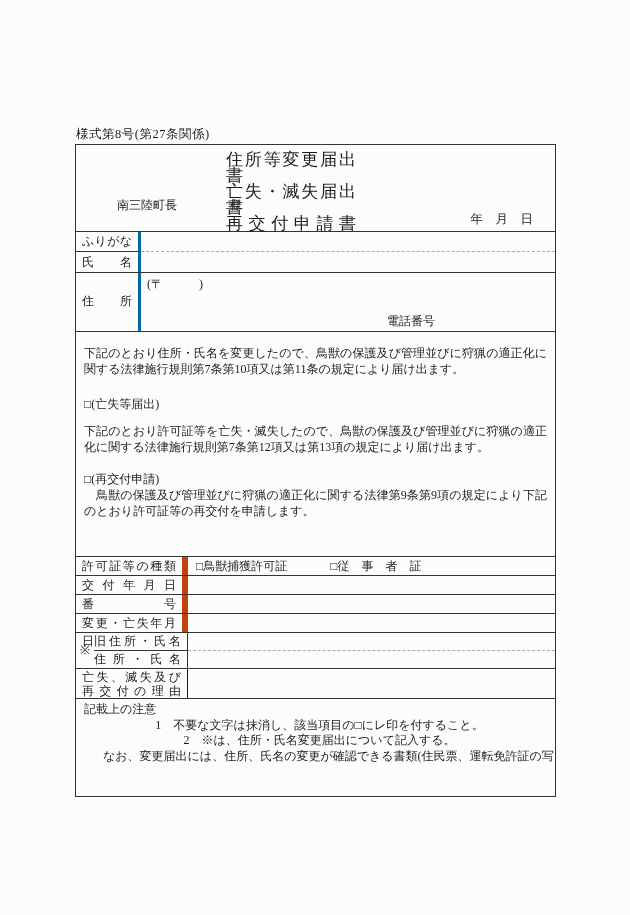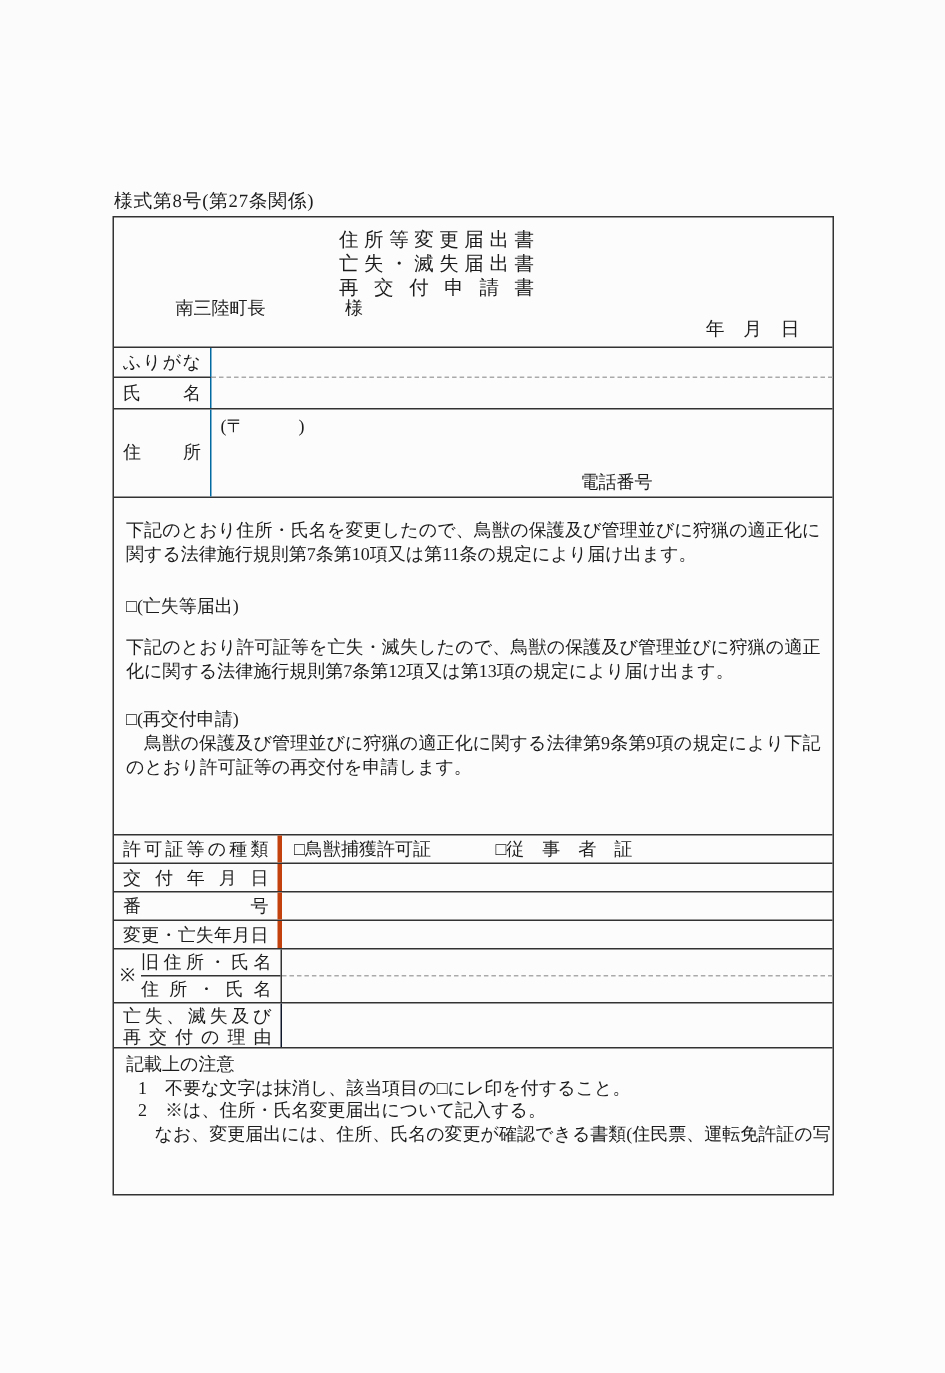--- a/index.html
+++ b/index.html
@@ -10,29 +10,29 @@
     color:#1c1c1c; font-size:12px; overflow:hidden;margin-top:40px;
   }
   .form-number { position:absolute; left:76px; top:86px; font-size:12.5px; letter-spacing:0.5px; }
   .form-box {
     position:absolute; left:75px; top:104px; width:481px; height:653px;
     border:1px solid #333; display:flex; flex-direction:column; background:#fcfcfc;
   }
   
   .sec-header { height:87px; border-bottom:1px solid #333; position:relative; flex:none; }
   .title-block { position:absolute; left:150px; top:7px; width:130px; }
-  .title-line { font-size:13px; line-height:16px; text-align:justify; text-align-last:justify; }
+  .title-line { font-size:17px; line-height:16px; text-align:justify; text-align-last:justify; }
   .recipient-line { position:absolute; left:41px; top:52px; font-size:12px; }
   .honorific { margin-left:53px; }
   .date-line { position:absolute; right:22px; top:66px; font-size:12.5px; }
   
   .prow { display:flex; flex:none; }
   .prow.bsolid { border-bottom:1px solid #333; }
   .lab {
-    width:65px; flex:none; border-right:1px solid #0369a1;
+    width:65px; flex:none; border-right:3px solid #0369a1;
     padding:0 6px; text-align:justify; text-align-last:justify;
   }
   .val { flex:1 1 auto; position:relative; }
   .h20 { height:20px; } .h20 .lab, .h20 .val { line-height:19px; }
   .h21 { height:21px;align-items:center; } .h21 .lab, .h21 .val { line-height:20px; }
   .h59 { height:59px; } .h59 .lab { line-height:57px; }
   .row-fur .lab { border-bottom:1px solid #333; }
   .row-fur .val { border-bottom:1px dashed #aaa; }
   .birth-val { text-align:center; }
   .postal { position:absolute; left:6px; top:3px; line-height:16px; }
@@ -41,42 +41,42 @@
   .decl { height:225px; flex:none; border-bottom:1px solid #333; padding:13px 8px 0; line-height:16px; }
   .cb-line { margin-bottom:11px; }
   .cb-line.last { margin-bottom:0; }
   .cb-box { display:inline; }
   .para { margin:0 0 19px; text-align:justify; }
   .para.p2 { margin-bottom:16px; }
   .para.p3 { margin-bottom:0; }
   
   .trow { display:flex; flex:none; border-bottom:1px solid #333; }
   .lab2 {
-    width:112px; flex:none; border-right:3px solid #c2410c;
+    width:112px; flex:none; border-right:6px solid #c2410c;
     padding:0 6px; text-align:justify; text-align-last:justify;
   }
   .h19 { height:19px; } .h19 .lab2, .h19 .val { line-height:18px; }
   .type-val { padding-left:8px; }
   .type-opt2 { margin-left:40px; }
   .krow { height:36px; }
   .lab2k { width:112px; flex:none; border-right:1px solid #333; display:flex; }
   .refmark { width:18px; flex:none; line-height:35px; padding-left:4px; }
   .subcol { flex:1 1 auto; }
   .sub1 { height:18px; line-height:17px; border-bottom:1px solid #333; padding-right:6px; text-align:justify; text-align-last:justify; }
   .sub2 { height:17px; line-height:16px; padding-right:6px; text-align:justify; text-align-last:justify; }
   .valk { flex:1 1 auto; display:flex; flex-direction:column; }
   .vsub1 { height:18px; border-bottom:1px dashed #aaa; }
   .vsub2 { flex:1 1 auto; }
   .rrow { height:30px; }
   .reason-lab { width:112px; flex:none; border-right:1px solid #0f172a; padding:1px 6px 0; }
   .reason-line { line-height:14px; text-align:justify; text-align-last:justify; }
   
   .notes { flex:1 1 auto; padding:3px 8px 0; line-height:15.5px; }
   .note-line { white-space:nowrap; }
-  .ind8 { padding-left:8px; }
+  .ind8 { padding-left:8px;text-align:center; }
   .ind19 { padding-left:19px; }
 </style>
 </head>
 <body>
 
 <div class="sheet">
 
   <div class="form-number">様式第8号(第27条関係)</div>
 
   <div class="form-box">

